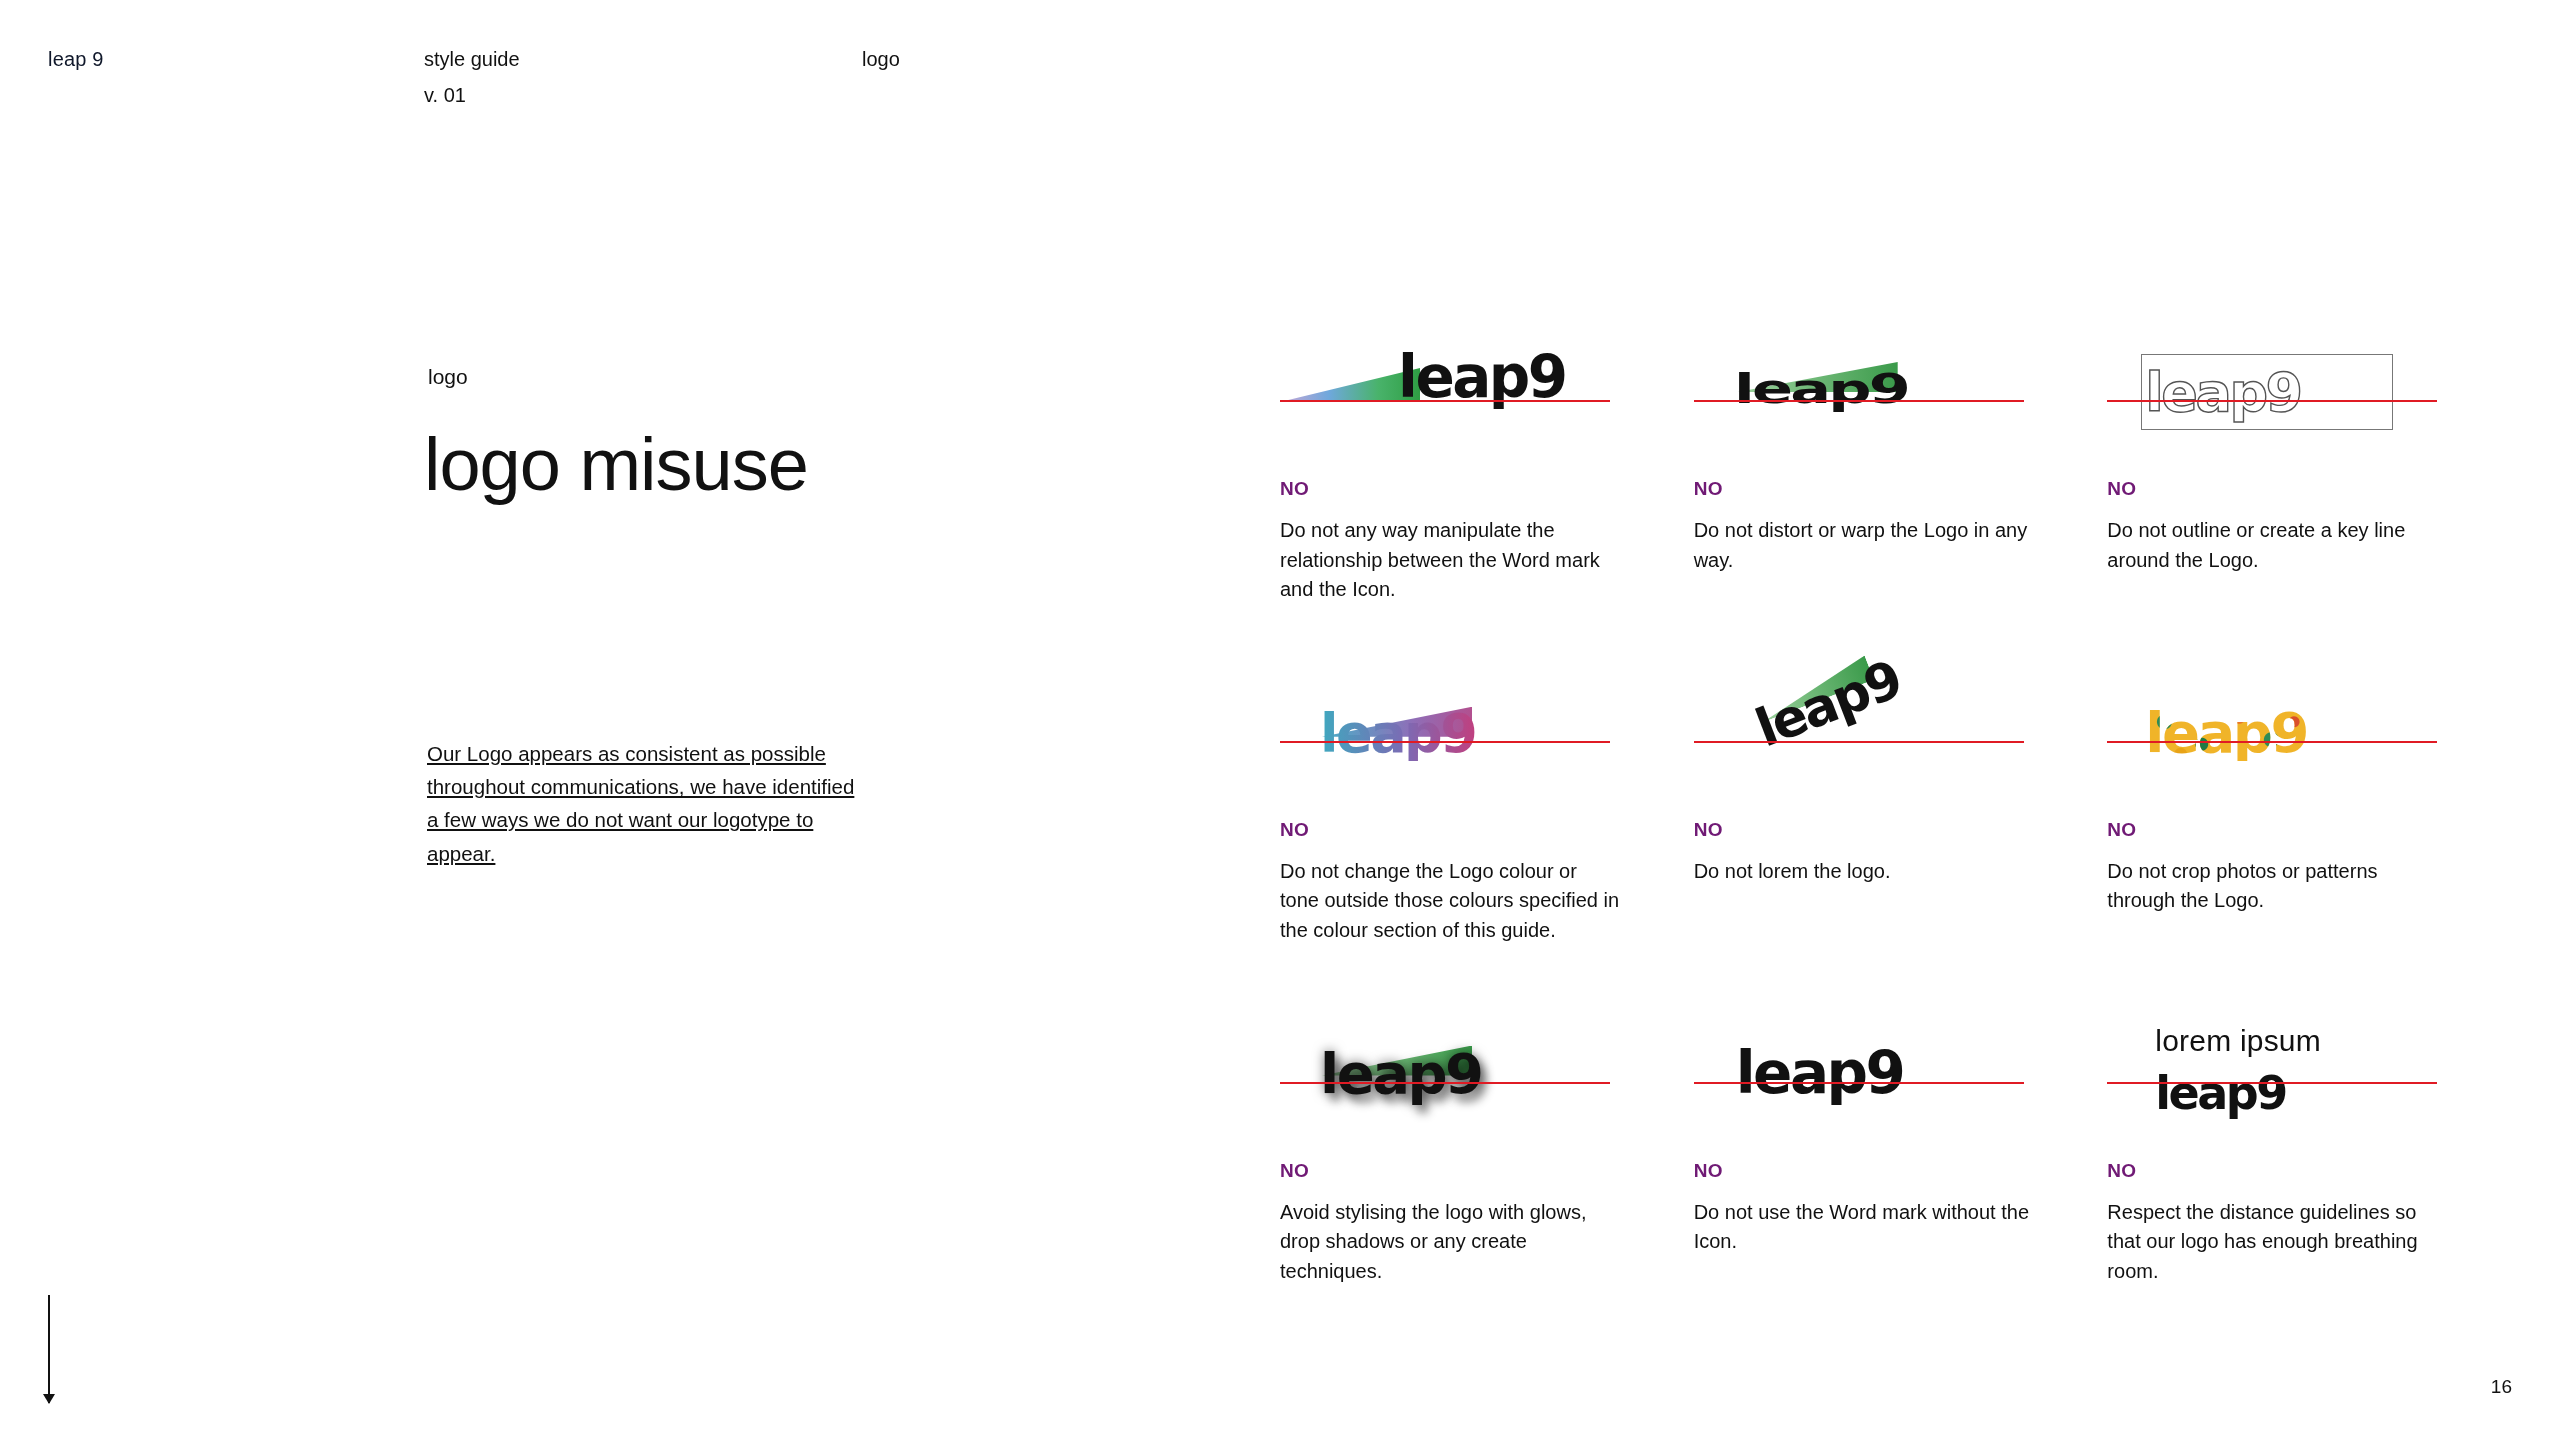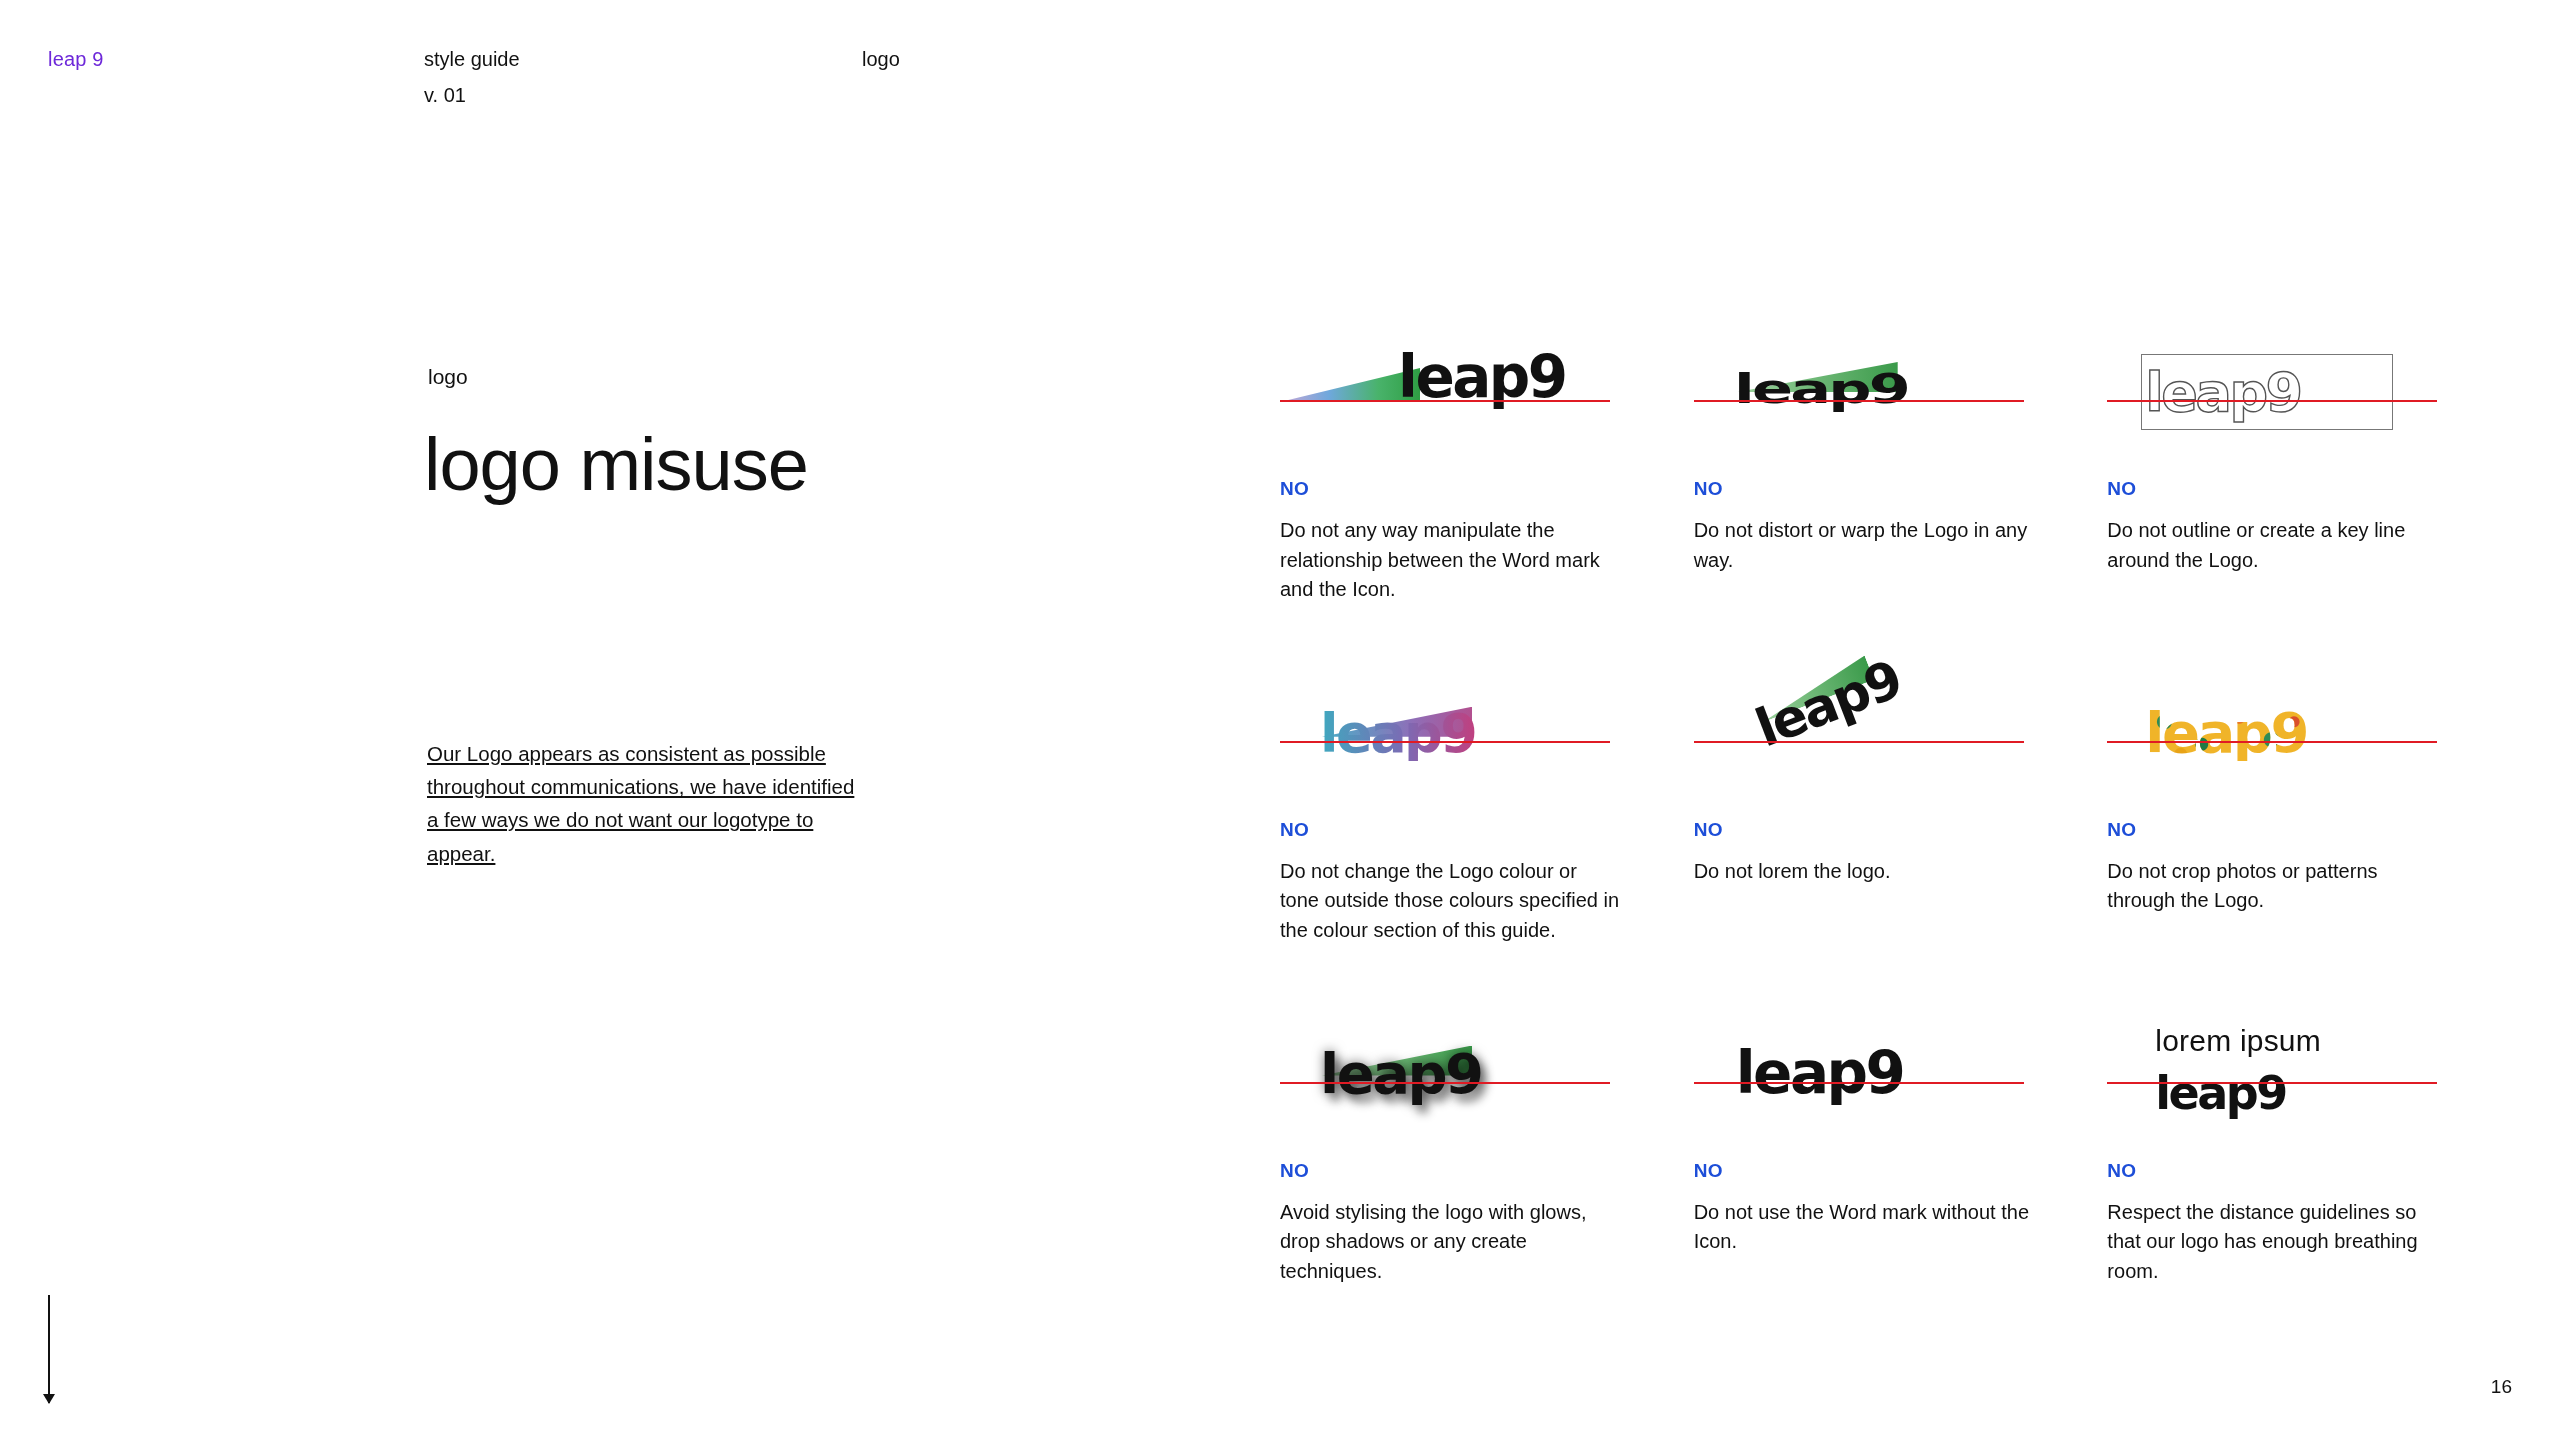--- a/index.html
+++ b/index.html
@@ -17,21 +17,21 @@
   }
 
   
   .hdr-brand {
     position: absolute;
     left: 48px;
     top: 48px;
     font-size: 20px;
     letter-spacing: .2px;
     font-weight: 400;
-    color: #6d28d9;
+    color: #0f172a;
   }
   .hdr-guide {
     position: absolute;
     left: 424px;
     top: 48px;
     font-size: 20px;
     color: #111;
   }
   .hdr-version {
     position: absolute;
@@ -133,21 +133,21 @@
   .strike {
     position: absolute;
     left: 0;
     right: 0;
     top: 50%;
     height: 2px;
     background: #e01b24;
     z-index: 9;
   }
   .no-label {
-    color: #1d4ed8;
+    color: #701a75;
     font-size: 19px;
     font-weight: 700;
     margin-bottom: 16px;
     letter-spacing: .3px;
   }
   .caption {
     font-size: 20px;
     line-height: 1.48;
     color: #111;
     width: 340px;

